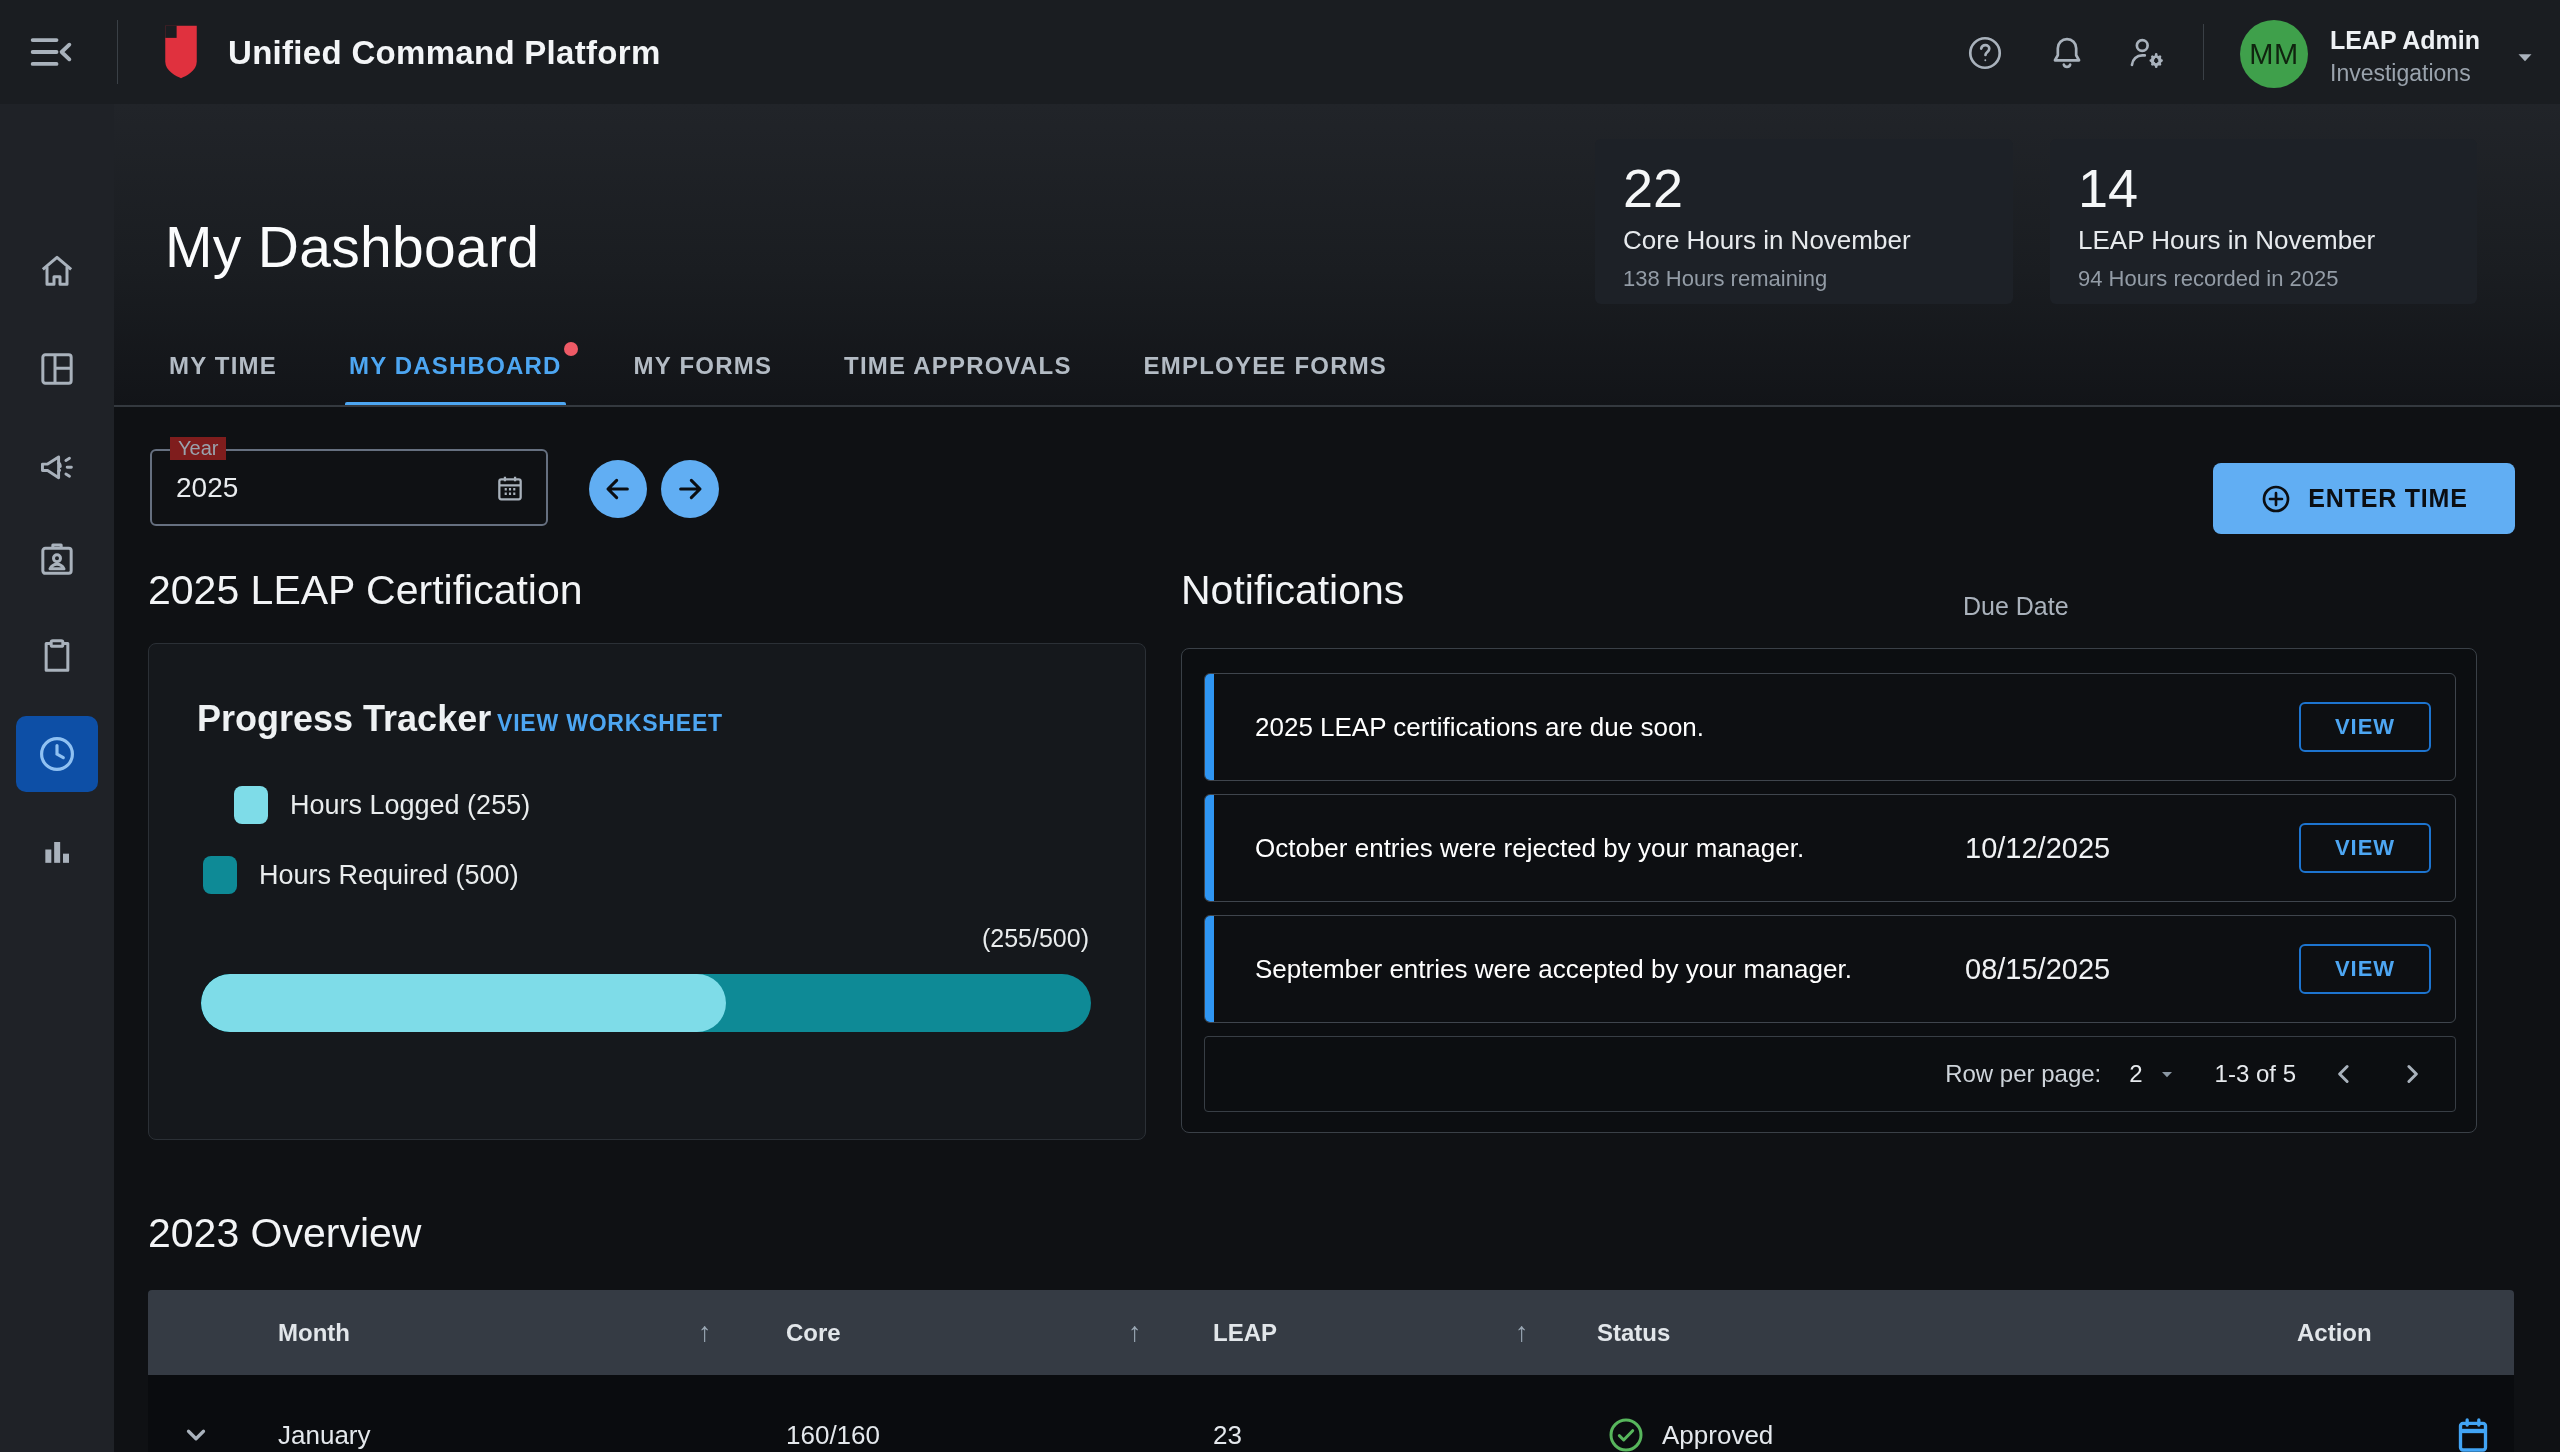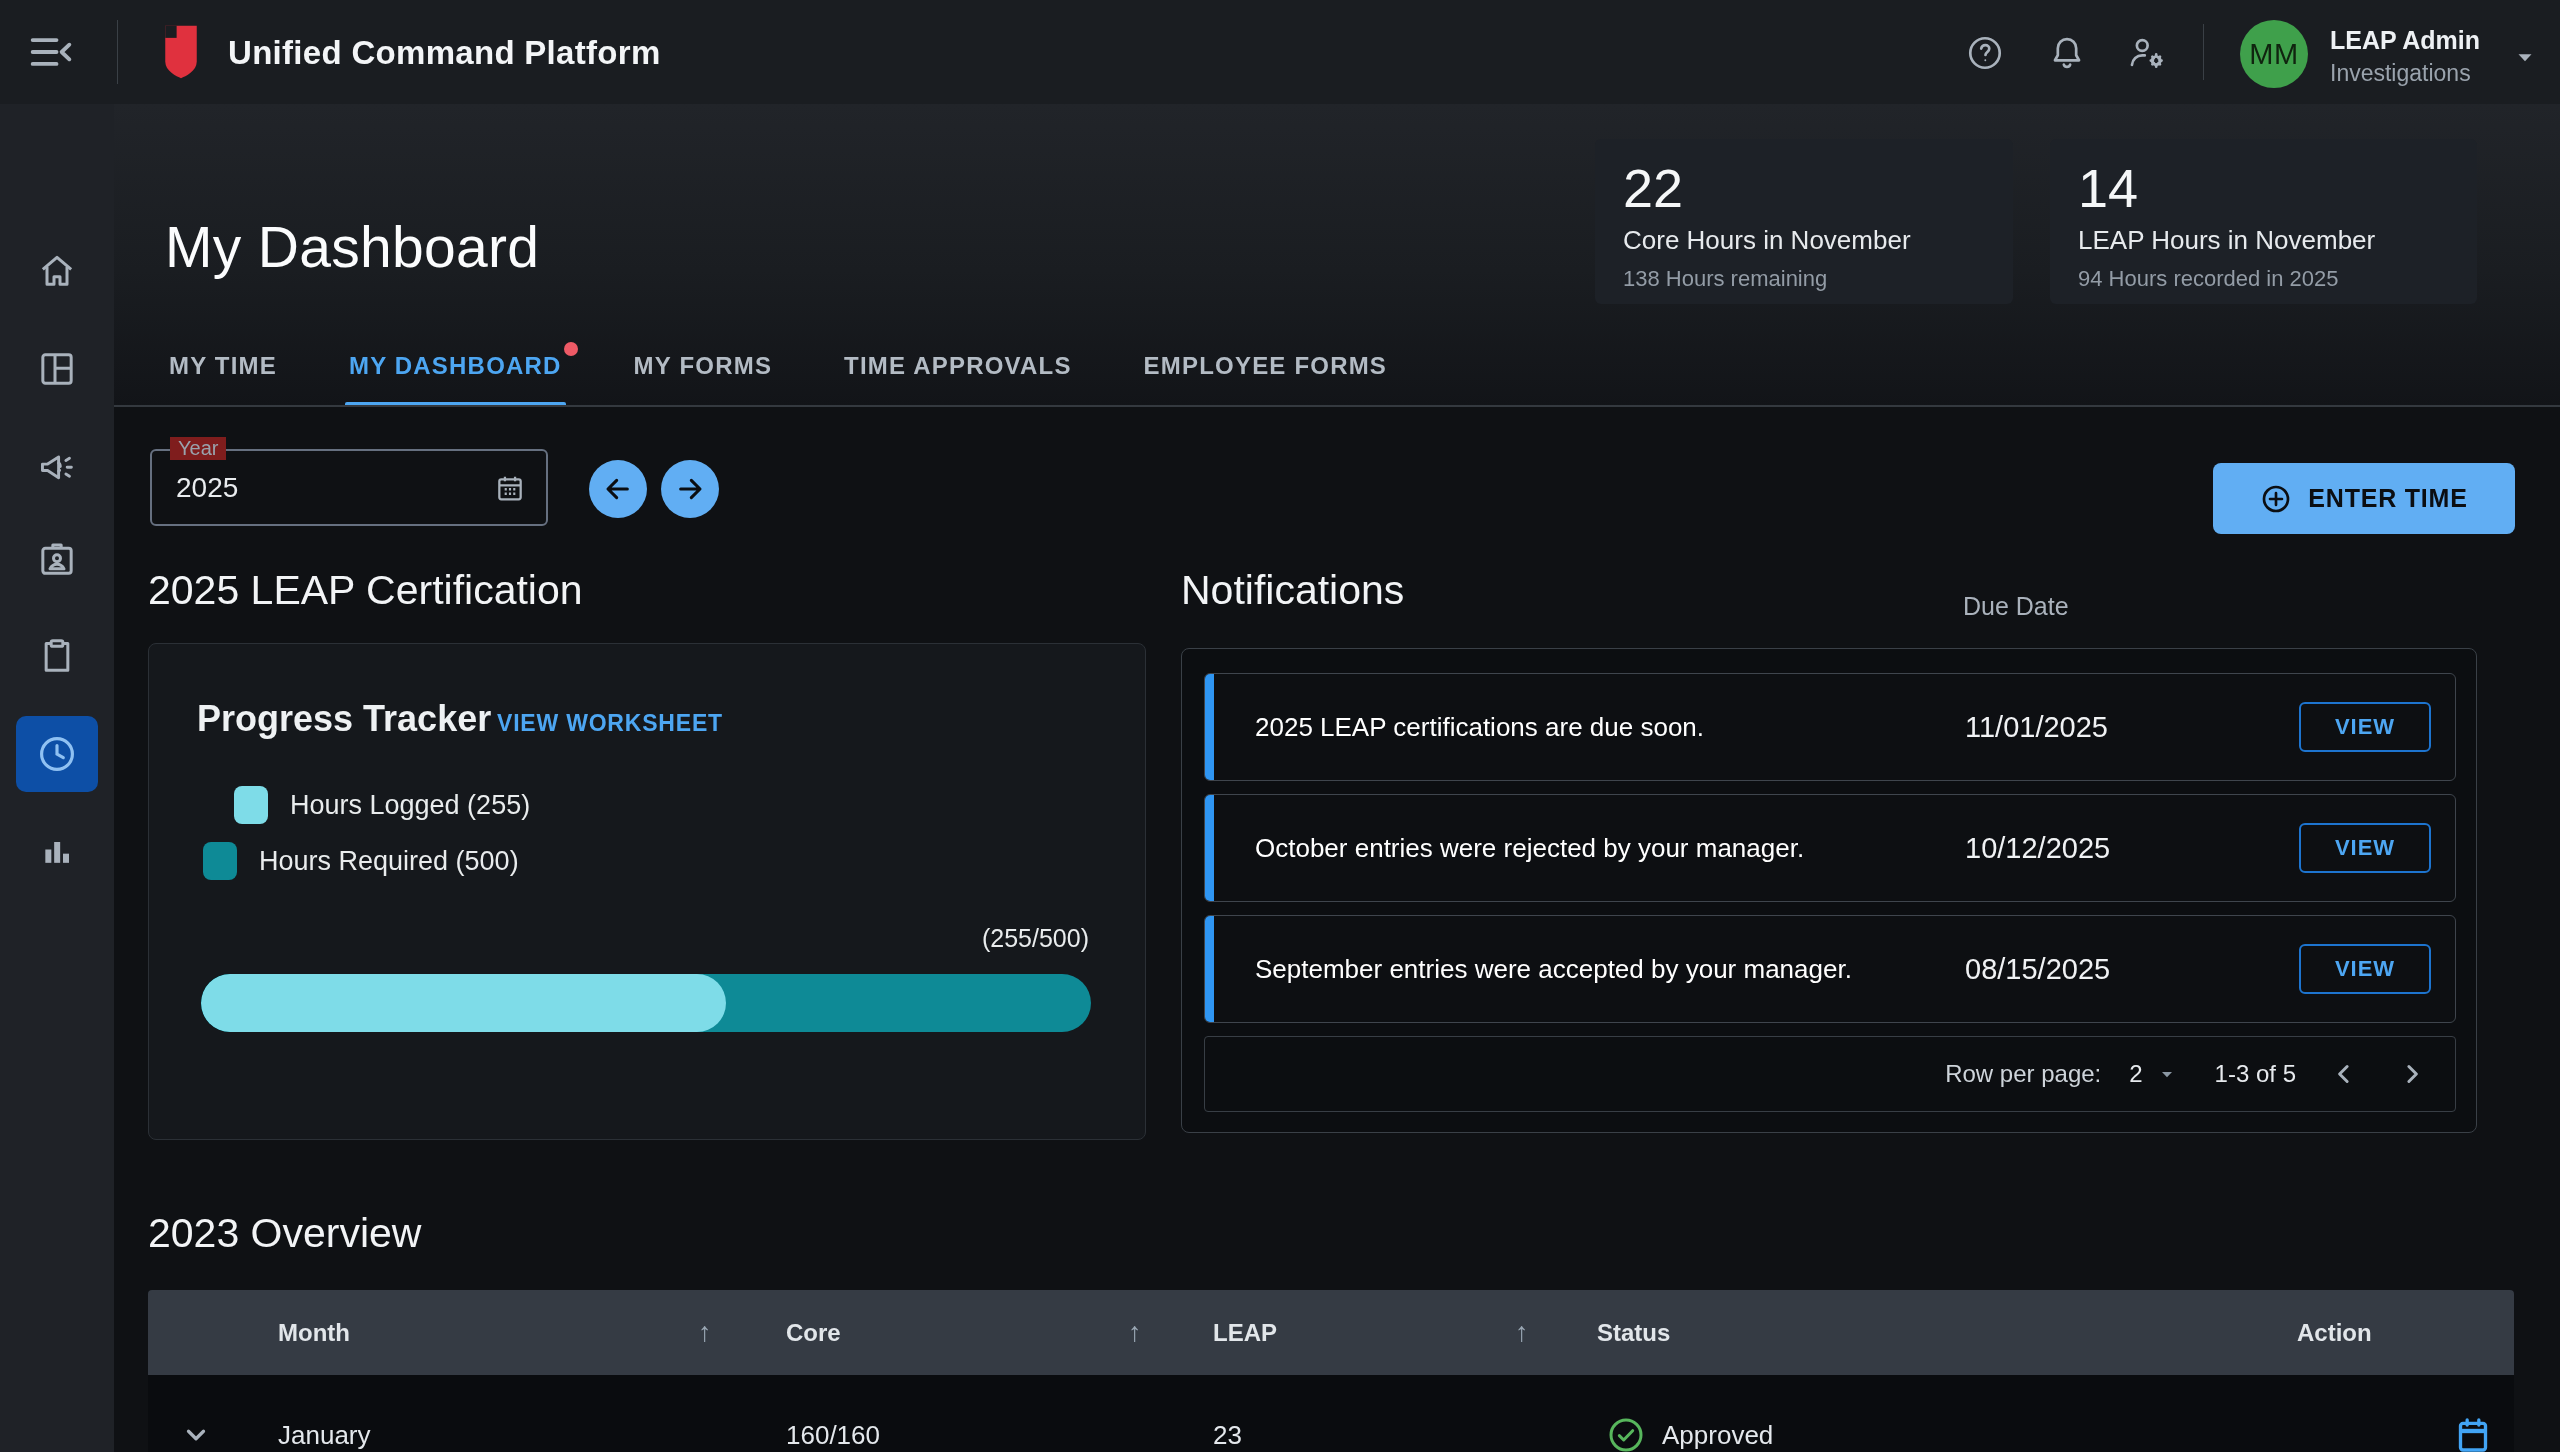--- a/index.html
+++ b/index.html
@@ -306,37 +306,36 @@
   <div class="abs due-date">Due Date</div>
 
   <div class="abs prog-card">
     <div class="prog-title">Progress Tracker</div>
     <div class="prog-link">VIEW WORKSHEET</div>
 
     <div class="legend-item" style="top:142px;margin-left:31px;">
       <span class="legend-swatch" style="background: rgb(126, 220, 232);"></span>
       <span class="legend-label">Hours Logged (255)</span>
     </div>
-    <div class="legend-item" style="top:198px;justify-content:flex-end;">
+    <div class="legend-item" style="top:212px;justify-content:flex-end;">
       <span class="legend-swatch" style="background: rgb(14, 138, 150);"></span>
       <span class="legend-label">Hours Required (500)</span>
     </div>
 
     <div class="prog-count">(255/500)</div>
     <div class="prog-track">
       <div class="prog-fill" style="width: 59%;"></div>
     </div>
   </div>
 
   <div class="abs notif-card">
 
     <div class="notif-row" style="top:24px;">
       <span class="notif-accent"></span>
       <span class="notif-text">2025 LEAP certifications are due soon.</span>
-      <span class="notif-date">11/01/2025</span>
       <button class="view-btn">VIEW</button>
     </div>
     <div class="notif-row" style="top:145px;">
       <span class="notif-accent"></span>
       <span class="notif-text">October entries were rejected by your manager.</span>
       <span class="notif-date">10/12/2025</span>
       <button class="view-btn">VIEW</button>
     </div>
     <div class="notif-row" style="top:266px;">
       <span class="notif-accent"></span>

